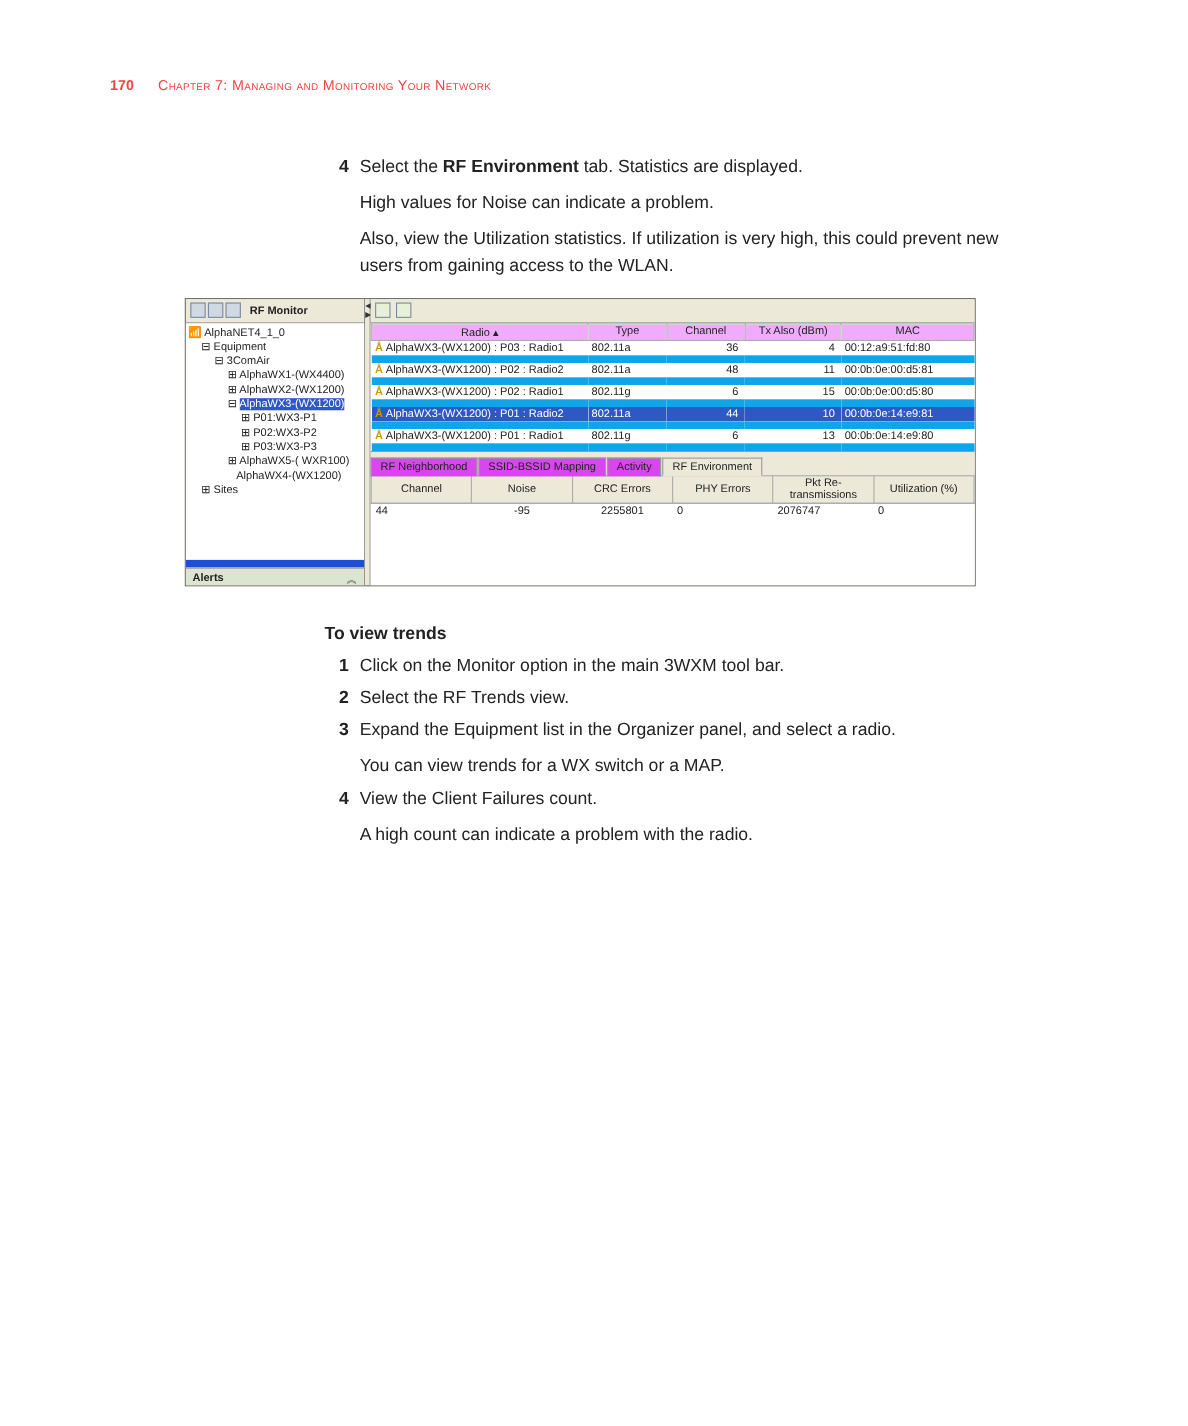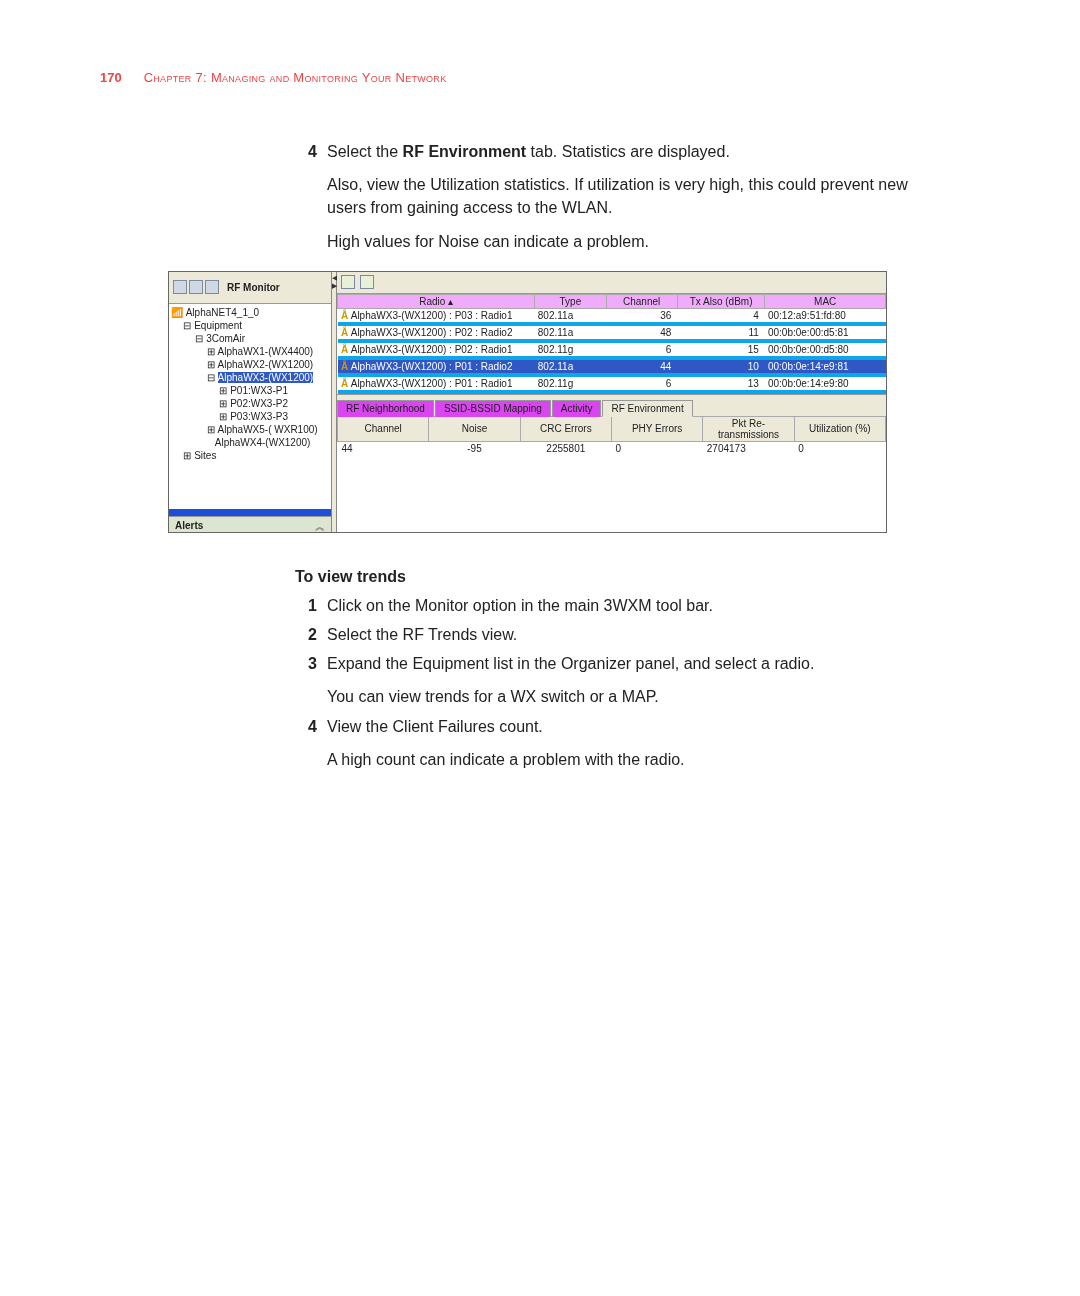--- a/index.html
+++ b/index.html
@@ -11,37 +11,37 @@
   .step-num{width:22px;flex:none;text-align:right;font-weight:700;margin-right:10px;}
   .step-body{flex:1;}
   .step-body .sub{margin-top:10px;}
   .sect-heading{font-size:16px;font-weight:700;margin:35px 0 8px 0;}
   strong{font-weight:700;}
   
   .app{width:717px;margin:18px 0 0 68px;border:1px solid #666;background:#ece9d8;font-family:Tahoma,Arial,sans-serif;font-size:10px;color:#222;}
   .app *{box-sizing:border-box;}
   .app-top{display:flex;align-items:stretch;height:260px;}
   .app-left{width:163px;flex:none;border-right:1px solid #888;background:#ece9d8;display:flex;flex-direction:column;}
-  .left-toolbar{height:32px;border-bottom:1px solid #999;display:flex;align-items:center;padding:0 4px;}
+  .left-toolbar{height:22px;border-bottom:1px solid #999;display:flex;align-items:center;padding:0 4px;}
   .tb-icon{width:14px;height:14px;margin-right:2px;background:#cfd8e3;border:1px solid #7a8aa0;}
   .left-toolbar .title{font-weight:700;margin-left:6px;}
   .tree{flex:1;background:#fff;padding:2px 2px;border-bottom:7px solid #1d4ed8;overflow:hidden;line-height:13px;}
   .tree ul{list-style:none;margin:0;padding-left:12px;}
   .tree li{white-space:nowrap;padding:0;margin:0;}
   .tree .root{padding-left:0;}
   .tree .sel{background:#2f58c4;color:#fff;}
   .alerts{height:16px;background:#dbe5d0;border-top:1px solid #999;padding:3px 6px;display:flex;justify-content:space-between;font-weight:700;}
   .alerts .chev{font-weight:400;color:#555;}
   .app-right{flex:1;display:flex;flex-direction:column;background:#ece9d8;}
   .right-toolbar{height:22px;border-bottom:1px solid #999;display:flex;align-items:center;padding:0 4px;gap:3px;}
   .right-toolbar .tb-icon{background:#e8f0d8;}
   .grid{background:#fff;border-bottom:1px solid #999;}
   .grid table{width:100%;border-collapse:collapse;table-layout:fixed;font-size:10px;}
   .grid th{background:#f0abfc;border:1px solid #aaa;font-weight:400;text-align:center;padding:1px 2px;overflow:hidden;}
-  .grid td{border-bottom:4px solid #0ea5e9;padding:1px 3px;overflow:hidden;white-space:nowrap;}
+  .grid td{border-bottom:7px solid #0ea5e9;padding:1px 3px;overflow:hidden;white-space:nowrap;}
   .grid td.r{text-align:right;padding-right:6px;}
   .grid tr.hl td{background:#2f58c4;color:#fff;}
   .antenna{display:inline-block;width:8px;text-align:center;color:#cc9a00;font-weight:700;}
   .tabs{display:flex;background:#ece9d8;padding-top:4px;}
   .tab{border:1px solid #999;border-bottom:none;background:#ece9d8;padding:2px 8px;margin-right:1px;font-size:10px;position:relative;top:1px;}
   .tab.active{background:#ece9d8;border-bottom:1px solid #ece9d8;z-index:2;}
   .tab.inactive{background:#d946ef;}
   .grid2{background:#fff;flex:1;}
   .grid2 table{width:100%;border-collapse:collapse;table-layout:fixed;font-size:10px;}
   .grid2 th{background:#ece9d8;border:1px solid #aaa;font-weight:400;text-align:center;padding:1px 2px;}
@@ -56,22 +56,22 @@
   <div class="header-line">
     <span class="pageno">170</span>
     <span>Chapter 7: Managing and Monitoring Your Network</span>
   </div>
 
   <div class="indent-block">
     <div class="step-row">
       <div class="step-num">4</div>
       <div class="step-body">
         <span>Select the </span><strong>RF Environment</strong><span> tab. Statistics are displayed.</span>
+        <div class="sub">High values for Noise can indicate a problem.</div>
         <div class="sub">Also, view the Utilization statistics. If utilization is very high, this could prevent new users from gaining access to the WLAN.</div>
-        <div class="sub">High values for Noise can indicate a problem.</div>
       </div>
     </div>
   </div>
 
   <div class="app">
     <div class="app-top">
 
       <div class="app-left">
         <div class="left-toolbar">
           <span class="tb-icon"></span>
@@ -207,21 +207,21 @@
               <th>Pkt Re-transmissions</th>
               <th>Utilization (%)</th>
             </tr>
               </thead>
             <tbody>
                 <tr>
               <td>44</td>
               <td style="text-align:center">-95</td>
               <td style="text-align:center">2255801</td>
               <td>0</td>
-              <td>2704173</td>
+              <td>2076747</td>
               <td>0</td>
             </tr>
               </tbody>
           </table>
         </div>
       </div>
     </div>
   </div>
 
   <div class="indent-block">

